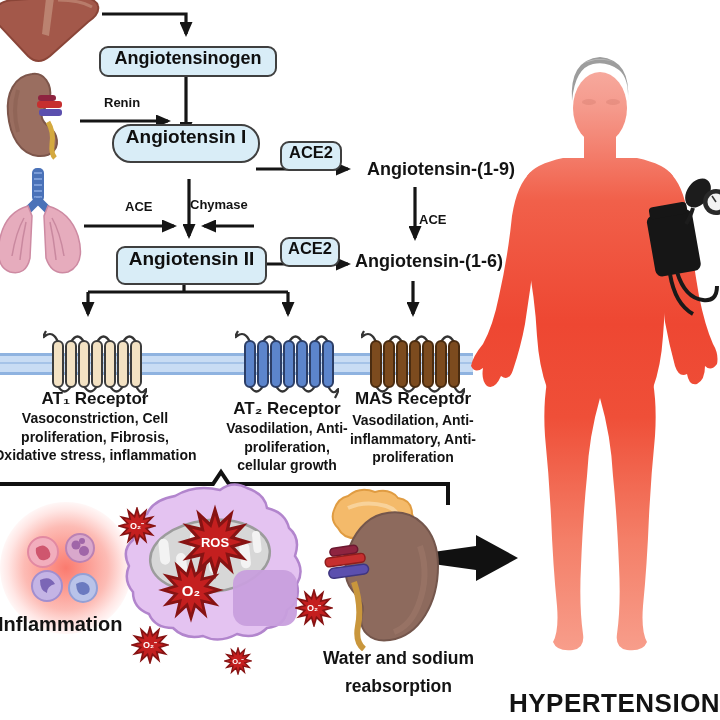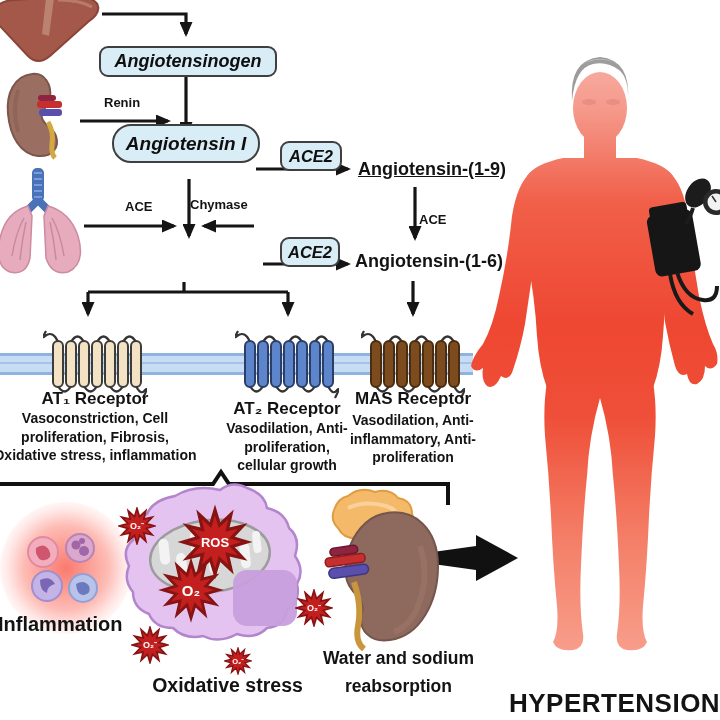--- a/index.html
+++ b/index.html
@@ -2,22 +2,22 @@
 <html><head>
 <meta charset="utf-8">
 <style>
   html,body{margin:0;padding:0;background:#fff;}
   #stage{position:relative;width:720px;height:720px;overflow:hidden;background:#ffffff;
          font-family:"Liberation Sans",sans-serif;color:#131313;}
   .abs{position:absolute;}
   .ln{stroke:#151515;stroke-width:3.2;fill:none;}
   .brk{stroke:#111;stroke-width:4;fill:none;stroke-linejoin:miter;}
   .pbox{position:absolute;background:#d9edf7;border:2.5px solid #3f3f3f;border-radius:9px;
-        font-weight:bold;color:#0f0f0f;display:flex;align-items:center;justify-content:center;
-        z-index:3;white-space:nowrap;font-style:italic;}
+        font-weight:bold;color:#0f0f0f;display:flex;justify-content:center;
+        z-index:3;white-space:nowrap;}
   .enz{position:absolute;font-weight:bold;font-size:13px;z-index:3;white-space:nowrap;}
   .pep{position:absolute;font-weight:bold;font-size:18px;z-index:3;white-space:nowrap;}
   .rtitle{position:absolute;font-weight:bold;font-size:17px;text-align:center;width:200px;z-index:3;}
   .rdesc{position:absolute;font-weight:bold;font-size:14px;line-height:18.5px;text-align:center;
          white-space:pre-line;z-index:3;}
   .blabel{position:absolute;font-weight:bold;z-index:4;}
   .membrane{position:absolute;left:0;top:353px;width:473px;height:16px;background:#c8dcf4;
             border-top:3px solid #8fb3e0;border-bottom:3px solid #8fb3e0;z-index:1;}
   .membrane::after{content:"";position:absolute;left:0;top:6px;width:100%;height:2px;background:#a5c3e8;}
   .glow{position:absolute;left:0;top:502px;width:132px;height:132px;border-radius:50%;z-index:1;
@@ -82,35 +82,38 @@
   </svg>
 
   <div class="pbox" style="left:99px;top:46px;width:174px;height:27px;font-size:18px;">
     <span>Angiotensinogen</span>
   </div>
 
   <div class="pbox" style="left:112px;top:124px;width:144px;height:35px;font-size:19px;border-radius:19px;">
     <span>Angiotensin I</span>
   </div>
 
+  <div class="pbox" style="left:116px;top:246px;width:147px;height:35px;font-size:19px;">
+    <span>Angiotensin II</span>
+  </div>
 
   <div class="pbox" style="left:280px;top:141px;width:58px;height:26px;font-size:16.5px;">
     <span>ACE2</span>
   </div>
 
   <div class="pbox" style="left:280px;top:237px;width:56px;height:26px;font-size:16.5px;">
     <span>ACE2</span>
   </div>
 
   <div class="enz" style="left:104px;top:95px;">Renin</div>
   <div class="enz" style="left:125px;top:199px;">ACE</div>
   <div class="enz" style="left:190px;top:197px;">Chymase</div>
   <div class="enz" style="left:419px;top:212px;">ACE</div>
 
-  <div class="pep" style="left:358px;top:159px;text-decoration:underline;">Angiotensin-(1-9)</div>
+  <div class="pep" style="left:367px;top:159px;">Angiotensin-(1-9)</div>
   <div class="pep" style="left:355px;top:251px;">Angiotensin-(1-6)</div>
 
   <svg class="abs" style="left:43px;top:328px;z-index:2" width="104" height="72" viewBox="0 0 104 72">
     <path d="M15 14 Q10 2 2 8 M2 8 Q-2 12 3 3" stroke="#333" stroke-width="2.2" fill="none"></path>
     <path d="M28 14 Q34.5 3 41 14 M54 14 Q60.5 3 67 14 M80 14 Q86.5 3 93 14" stroke="#333" stroke-width="2.4" fill="none"></path>
     <path d="M15 58 Q21.5 69 28 58 M41 58 Q47.5 69 54 58 M67 58 Q73.5 69 80 58" stroke="#333" stroke-width="2.4" fill="none"></path>
     <path d="M93 58 Q98 68 102 62 Q106 58 100 70" stroke="#333" stroke-width="2.2" fill="none"></path>
     <g fill="#f3e2c3" stroke="#3c3c3c" stroke-width="2">
       <rect x="10" y="13" width="10" height="46" rx="5"></rect>
         <rect x="23" y="13" width="10" height="46" rx="5"></rect>
@@ -269,19 +272,18 @@
       <ellipse cx="233" cy="147" rx="11" ry="16" transform="rotate(35 233 147)" fill="#1c1c1c"></ellipse>
       <circle cx="251" cy="156" r="13" fill="#2a2a2a"></circle>
       <circle cx="251" cy="156" r="8.5" fill="#f2f2f2"></circle>
       <path d="M251 156 L247 150" stroke="#333" stroke-width="1.5"></path>
       <path d="M212 226 Q220 252 238 254 Q252 256 252 240" stroke="#191919" stroke-width="4" fill="none"></path>
       <path d="M205 228 Q210 258 228 268" stroke="#191919" stroke-width="4" fill="none"></path>
     </g>
   </svg>
 
   <div class="blabel" style="left:-2px;top:613px;font-size:20px;">Inflammation</div>
-  <div class="blabel" style="left:140px;top:674px;width:175px;text-align:center;font-size:19.5px;">Oxidative stress</div>
   <div class="blabel" style="left:316px;top:644px;width:165px;text-align:center;font-size:17.5px;line-height:28px;white-space:pre-line;">Water and sodium
 reabsorption</div>
 
   <div class="blabel" style="left:509px;top:688px;font-size:26px;letter-spacing:0.5px;white-space:nowrap;">HYPERTENSION</div>
 
 </div>
 
 </body></html>

